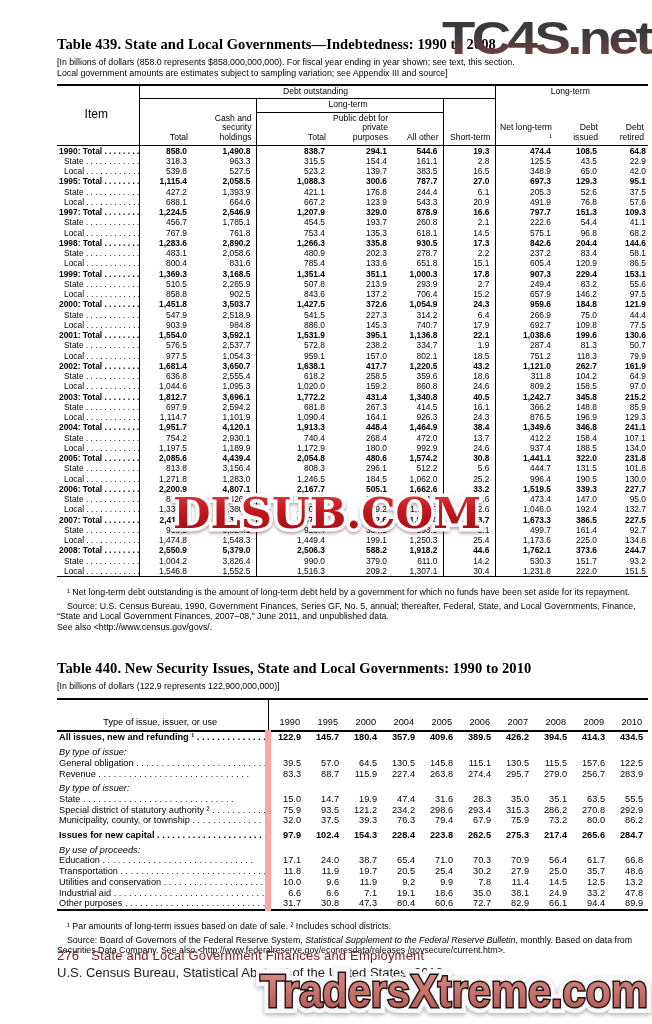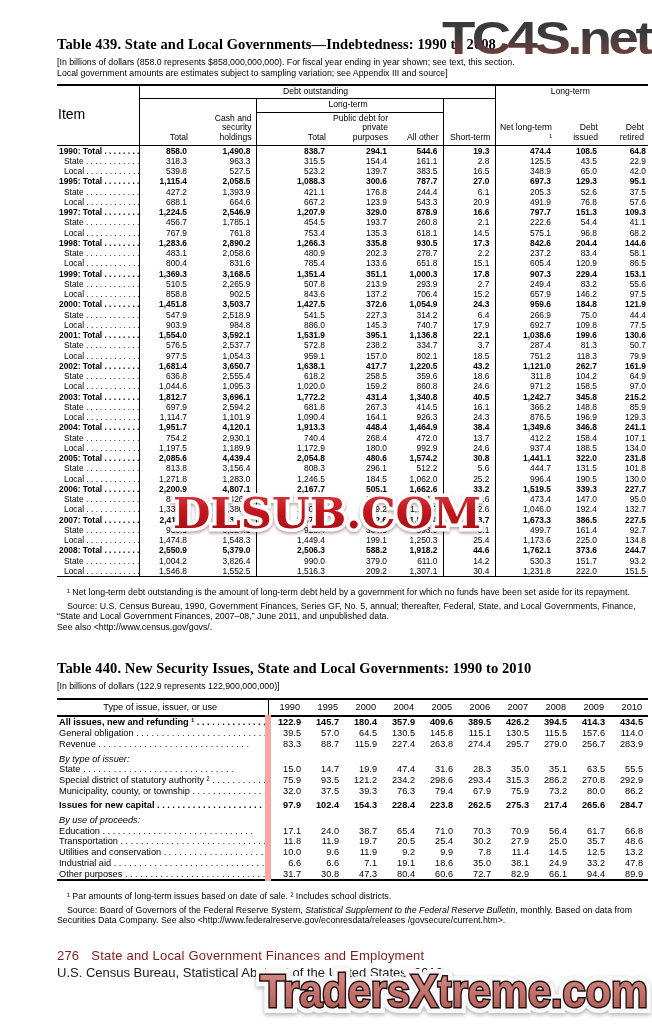--- a/index.html
+++ b/index.html
@@ -10,21 +10,21 @@
 
   .tbl-title { font-family:"Liberation Serif", serif; font-weight:bold; font-size:14.5px; color:#000; margin-bottom:4px; letter-spacing:0.1px; }
   .tbl-note { font-size:8.8px; line-height:10.8px; color:#000; }
 
   table { border-collapse:collapse; width:591px; table-layout:fixed; margin-top:5px; }
   table { border-top:2px solid #000; }
   thead { border-bottom:1.6px solid #000; }
   tbody { border-bottom:1.6px solid #000; }
   th { font-weight:normal; font-size:8.6px; line-height:9.6px; padding:1px 4px 2px 1px; }
   .hdr-group { text-align:center; vertical-align:middle; border-bottom:1px solid #000;margin-top:24px; }
-  .hdr-item { text-align:left; vertical-align:middle; font-size:14px; }
+  .hdr-item { text-align:center; vertical-align:middle; font-size:12px; }
   .hdr-col { text-align:right; vertical-align:bottom; }
   .hdr-sub { text-align:center; vertical-align:middle; border-bottom:1px solid #000; }
   .br { border-right:1px solid #000; }
 
   #t439 td { font-size:8.4px; line-height:10.25px; height:10.25px; white-space:nowrap; overflow:hidden; }
   #t439 td:nth-child(1), #t440 td:nth-child(1) { padding-left:2px; }
   #t439 td:nth-child(1) { border-right:1px solid #000; }
   #t439 td:nth-child(3) { border-right:1px solid #000; }
   #t439 td:nth-child(6) { border-right:1px solid #000; }
   #t439 td:nth-child(7) { border-right:1px solid #000; }
@@ -32,21 +32,21 @@
   #t439 td.num:last-child { padding-right:2px; }
   tr.b td { font-weight:bold; }
   .lw { display:flex; }
   .lw .lb { white-space:nowrap; }
   .lw .dots { flex:1; overflow:hidden; white-space:nowrap; }
   td.ind .lw { padding-left:5px; }
 
   #t440 { margin-top:6px; }
   #t440 thead { border-bottom:2px solid #000; }
   #t440 tbody { border-bottom:2px solid #000; }
-  #t440 th { font-size:9.2px; padding:3px 6px 3px 2px; }
+  #t440 th { font-size:9.2px; padding:18px 6px 3px 2px; }
   #t440 td { font-size:9.2px; line-height:10.7px; height:10.7px; white-space:nowrap; overflow:hidden; }
   #t440 td:nth-child(1) { border-right:6px solid #fca5a5; }
   #t440 tr.gap td { padding-top:4px; height:14.7px; }
   #t440 td.sec { font-style:italic; }
   #t440 .hdr-stub { text-align:center; vertical-align:middle; }
 
   .fnote { font-size:8.8px; line-height:10.6px; margin-top:10px; text-indent:10px; }
   .src { font-size:8.8px; line-height:10.6px; margin-top:3px; text-indent:10px; }
   .seealso { font-size:8.8px; line-height:10.6px; }
 
@@ -431,21 +431,21 @@
               <span class="lw">
                 <span class="lb">State</span>
                 <span class="dots">&nbsp;. . . . . . . . . . . . . . . . . . . . . . . . . . . . . .</span>
               </span>
             </td>
             <td class="num">576.5</td>
             <td class="num">2,537.7</td>
             <td class="num">572.8</td>
             <td class="num">238.2</td>
             <td class="num">334.7</td>
-            <td class="num">3.7</td>
+            <td class="num">1.9</td>
             <td class="num">287.4</td>
             <td class="num">81.3</td>
             <td class="num">50.7</td>
           </tr>
           <tr>
             <td class="ind">
               <span class="lw">
                 <span class="lb">Local</span>
                 <span class="dots">&nbsp;. . . . . . . . . . . . . . . . . . . . . . . . . . . . . .</span>
               </span>
@@ -500,21 +500,21 @@
                 <span class="lb">Local</span>
                 <span class="dots">&nbsp;. . . . . . . . . . . . . . . . . . . . . . . . . . . . . .</span>
               </span>
             </td>
             <td class="num">1,044.6</td>
             <td class="num">1,095.3</td>
             <td class="num">1,020.0</td>
             <td class="num">159.2</td>
             <td class="num">860.8</td>
             <td class="num">24.6</td>
-            <td class="num">971.2</td>
+            <td class="num">809.2</td>
             <td class="num">158.5</td>
             <td class="num">97.0</td>
           </tr>
           <tr class="b">
             <td>
               <span class="lw">
                 <span class="lb">2003: Total</span>
                 <span class="dots">&nbsp;. . . . . . . . . . . . . . . . . . . . . . . . . . . . . .</span>
               </span>
             </td>
@@ -870,37 +870,50 @@
             <td class="num">145.7</td>
             <td class="num">180.4</td>
             <td class="num">357.9</td>
             <td class="num">409.6</td>
             <td class="num">389.5</td>
             <td class="num">426.2</td>
             <td class="num">394.5</td>
             <td class="num">414.3</td>
             <td class="num">434.5</td>
           </tr>
+          <tr class="gap">
+            <td class="sec">By type of issue:</td>
+            <td></td>
+            <td></td>
+            <td></td>
+            <td></td>
+            <td></td>
+            <td></td>
+            <td></td>
+            <td></td>
+            <td></td>
+            <td></td>
+          </tr>
           <tr>
             <td>
               <span class="lw">
                 <span class="lb">General obligation</span>
                 <span class="dots">&nbsp;. . . . . . . . . . . . . . . . . . . . . . . . . . . . . .</span>
               </span>
             </td>
             <td class="num">39.5</td>
             <td class="num">57.0</td>
             <td class="num">64.5</td>
             <td class="num">130.5</td>
             <td class="num">145.8</td>
             <td class="num">115.1</td>
             <td class="num">130.5</td>
             <td class="num">115.5</td>
             <td class="num">157.6</td>
-            <td class="num">114.0</td>
+            <td class="num">122.5</td>
           </tr>
           <tr>
             <td>
               <span class="lw">
                 <span class="lb">Revenue</span>
                 <span class="dots">&nbsp;. . . . . . . . . . . . . . . . . . . . . . . . . . . . . .</span>
               </span>
             </td>
             <td class="num">83.3</td>
             <td class="num">88.7</td>

